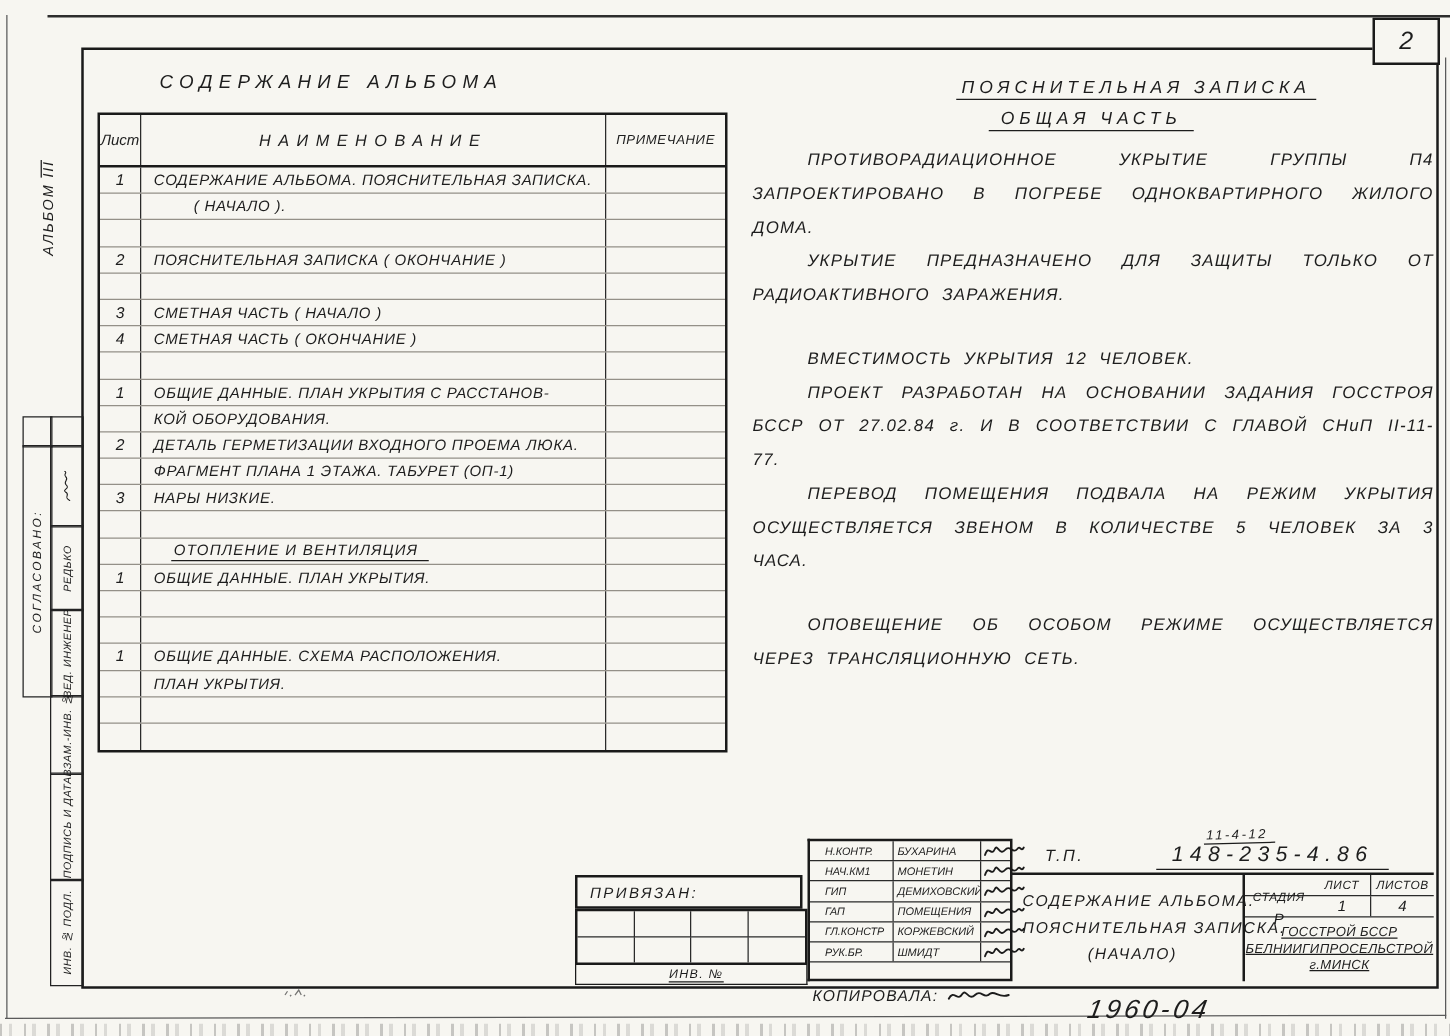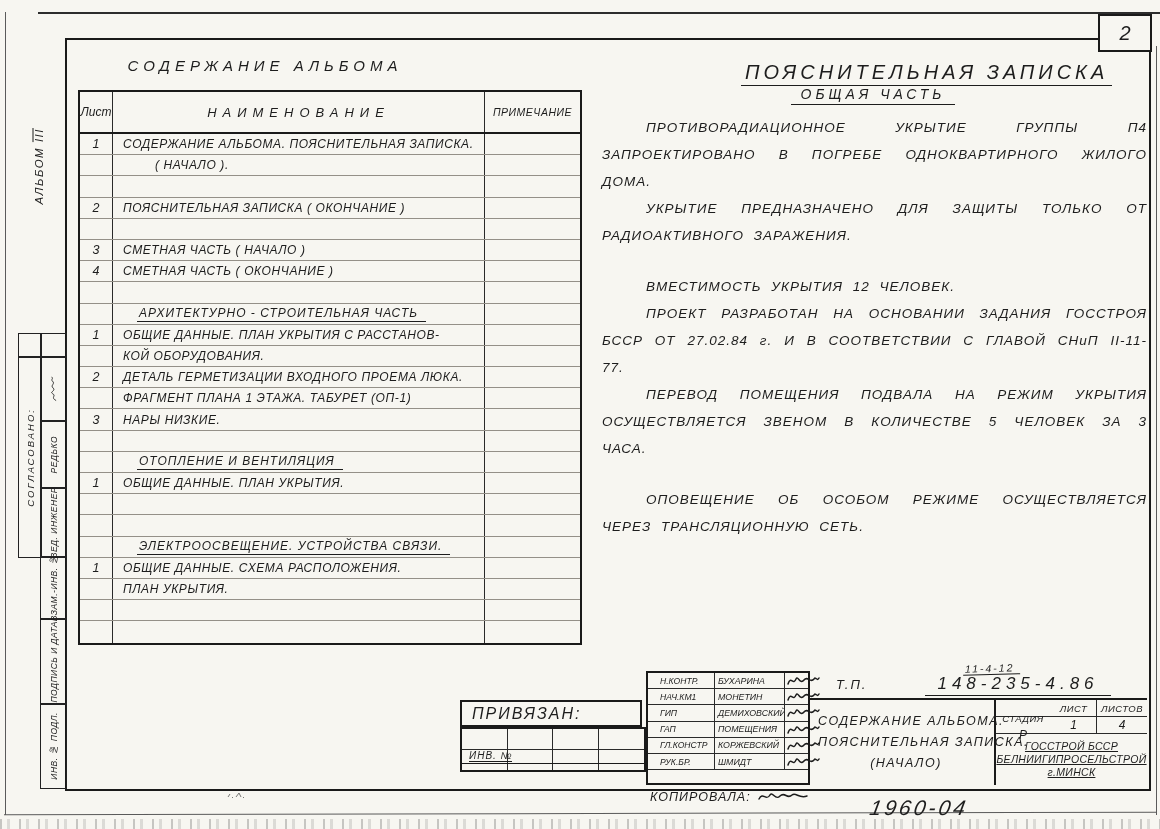--- a/index.html
+++ b/index.html
@@ -41,38 +41,38 @@
   .toc-row:last-child{border-bottom:none;}
   .c-num{width:32px;border-right:1.5px solid #2a2a2a;display:flex;align-items:center;justify-content:center;
     font-size:12.5px;font-style:italic;}
   .c-name{flex:1;border-right:1.5px solid #2a2a2a;display:flex;align-items:center;padding-left:10px;
     font-size:12px;font-style:italic;letter-spacing:.6px;white-space:nowrap;overflow:visible;}
   .c-note{width:95px;}
   .toc-row.t-section .c-name{padding-left:24px;}
   .toc-row.t-section .c-name span{border-bottom:1.5px solid #1d1d1d;padding:0 8px 1px 2px;letter-spacing:1px;}
   .toc-row.indent .c-name{padding-left:42px;}
   
-  .note-title{position:absolute;left:741px;top:61px;width:300px;text-align:left;font-size:20px;font-style:italic;letter-spacing:4px;white-space:nowrap;}
+  .note-title{position:absolute;left:759px;top:61px;width:300px;text-align:center;font-size:14px;font-style:italic;letter-spacing:4px;white-space:nowrap;}
   .note-title span{border-bottom:1.5px solid #1d1d1d;padding:0 4px 2px;}
   .note-subtitle{position:absolute;left:723px;top:86px;width:300px;text-align:center;font-size:14px;font-style:italic;letter-spacing:4px;white-space:nowrap;}
   .note-subtitle span{border-bottom:1.5px solid #1d1d1d;padding:0 10px 2px;}
   .note-body{position:absolute;left:602px;top:114px;width:545px;font-size:13.5px;line-height:27px;
     font-style:italic;letter-spacing:1px;word-spacing:5px;text-align:justify;}
   .note-body p{margin:0;text-indent:44px;}
   .note-body p.gap{margin-top:24px;}
   
   .tb-privyazan{position:absolute;left:460px;top:700px;width:182px;height:27px;border:2px solid #1a1a1a;
-    display:flex;align-items:center;padding-left:10px;box-sizing:border-box;font-size:16px;font-style:italic;letter-spacing:2px;}
+    display:flex;align-items:center;padding-left:10px;box-sizing:border-box;font-size:12px;font-style:italic;letter-spacing:2px;}
   .tb-grid{position:absolute;left:460px;top:727px;width:186px;height:45px;border:2px solid #1a1a1a;box-sizing:border-box;
     display:grid;grid-template-columns:repeat(4,1fr);grid-template-rows:1fr 1fr;}
   .tb-grid>div{border-right:1px solid #2a2a2a;border-bottom:1px solid #2a2a2a;}
   .tb-grid>div:nth-child(4n){border-right:none;}
   .tb-grid>div:nth-child(n+5){border-bottom:none;}
-  .tb-inv{position:absolute;left:460px;top:748px;width:186px;height:16px;border:1.5px solid #1a1a1a;border-top:none;box-sizing:border-box;
-    display:flex;align-items:center;padding-left:8px;font-size:10px;font-style:italic;}
+  .tb-inv{position:absolute;left:460px;top:772px;width:186px;height:16px;border:1.5px solid #1a1a1a;border-top:none;box-sizing:border-box;
+    display:flex;align-items:center;padding-left:8px;font-size:10px;font-style:italic;justify-content:center;}
   .tb-inv span{border-bottom:1px solid #1d1d1d;letter-spacing:1px;}
   .tb-roles{position:absolute;left:646px;top:671px;width:162px;height:114px;border:2px solid #1a1a1a;border-right:none;
     box-sizing:border-box;display:flex;flex-direction:column;}
   .tb-role-row{display:flex;height:16.2px;box-sizing:border-box;border-bottom:1px solid #2a2a2a;}
   .r-role{width:54px;border-right:1px solid #2a2a2a;display:flex;align-items:center;padding-left:12px;
     font-size:8.6px;font-style:italic;letter-spacing:0;white-space:nowrap;overflow:hidden;}
   .r-name{width:66px;border-right:1px solid #2a2a2a;display:flex;align-items:center;padding-left:3px;
     font-size:8.8px;font-style:italic;white-space:nowrap;overflow:hidden;}
   .r-sig{flex:1;position:relative;overflow:visible;}
   .r-sig svg{position:absolute;left:1px;top:1px;overflow:visible;}
@@ -218,87 +218,80 @@
         </div>
 
         <div class="toc-row t-blank">
           <div class="c-num"></div>
           <div class="c-name">
             <span></span>
           </div>
           <div class="c-note"></div>
         </div>
 
+
+        <div class="toc-row t-entry">
+          <div class="c-num">1</div>
+          <div class="c-name">
+            <span>ОБЩИЕ ДАННЫЕ. ПЛАН УКРЫТИЯ С РАССТАНОВ-</span>
+          </div>
+          <div class="c-note"></div>
+        </div>
+
+        <div class="toc-row t-cont">
+          <div class="c-num"></div>
+          <div class="c-name">
+            <span>КОЙ ОБОРУДОВАНИЯ.</span>
+          </div>
+          <div class="c-note"></div>
+        </div>
+
+        <div class="toc-row t-entry">
+          <div class="c-num">2</div>
+          <div class="c-name">
+            <span>ДЕТАЛЬ ГЕРМЕТИЗАЦИИ ВХОДНОГО ПРОЕМА ЛЮКА.</span>
+          </div>
+          <div class="c-note"></div>
+        </div>
+
+        <div class="toc-row t-cont">
+          <div class="c-num"></div>
+          <div class="c-name">
+            <span>ФРАГМЕНТ ПЛАНА 1 ЭТАЖА. ТАБУРЕТ (ОП-1)</span>
+          </div>
+          <div class="c-note"></div>
+        </div>
+
+        <div class="toc-row t-entry">
+          <div class="c-num">3</div>
+          <div class="c-name">
+            <span>НАРЫ НИЗКИЕ.</span>
+          </div>
+          <div class="c-note"></div>
+        </div>
+
+        <div class="toc-row t-blank">
+          <div class="c-num"></div>
+          <div class="c-name">
+            <span></span>
+          </div>
+          <div class="c-note"></div>
+        </div>
+
         <div class="toc-row t-section">
           <div class="c-num"></div>
           <div class="c-name">
-            <span>АРХИТЕКТУРНО - СТРОИТЕЛЬНАЯ ЧАСТЬ</span>
+            <span>ОТОПЛЕНИЕ И ВЕНТИЛЯЦИЯ</span>
           </div>
           <div class="c-note"></div>
         </div>
 
         <div class="toc-row t-entry">
           <div class="c-num">1</div>
           <div class="c-name">
-            <span>ОБЩИЕ ДАННЫЕ. ПЛАН УКРЫТИЯ С РАССТАНОВ-</span>
-          </div>
-          <div class="c-note"></div>
-        </div>
-
-        <div class="toc-row t-cont">
-          <div class="c-num"></div>
-          <div class="c-name">
-            <span>КОЙ ОБОРУДОВАНИЯ.</span>
-          </div>
-          <div class="c-note"></div>
-        </div>
-
-        <div class="toc-row t-entry">
-          <div class="c-num">2</div>
-          <div class="c-name">
-            <span>ДЕТАЛЬ ГЕРМЕТИЗАЦИИ ВХОДНОГО ПРОЕМА ЛЮКА.</span>
-          </div>
-          <div class="c-note"></div>
-        </div>
-
-        <div class="toc-row t-cont">
-          <div class="c-num"></div>
-          <div class="c-name">
-            <span>ФРАГМЕНТ ПЛАНА 1 ЭТАЖА. ТАБУРЕТ (ОП-1)</span>
-          </div>
-          <div class="c-note"></div>
-        </div>
-
-        <div class="toc-row t-entry">
-          <div class="c-num">3</div>
-          <div class="c-name">
-            <span>НАРЫ НИЗКИЕ.</span>
-          </div>
-          <div class="c-note"></div>
-        </div>
-
-        <div class="toc-row t-blank">
-          <div class="c-num"></div>
-          <div class="c-name">
-            <span></span>
-          </div>
-          <div class="c-note"></div>
-        </div>
-
-        <div class="toc-row t-section">
-          <div class="c-num"></div>
-          <div class="c-name">
-            <span>ОТОПЛЕНИЕ И ВЕНТИЛЯЦИЯ</span>
-          </div>
-          <div class="c-note"></div>
-        </div>
-
-        <div class="toc-row t-entry">
-          <div class="c-num">1</div>
-          <div class="c-name">
             <span>ОБЩИЕ ДАННЫЕ. ПЛАН УКРЫТИЯ.</span>
           </div>
           <div class="c-note"></div>
         </div>
 
         <div class="toc-row t-blank">
           <div class="c-num"></div>
           <div class="c-name">
             <span></span>
           </div>
@@ -306,27 +299,20 @@
         </div>
 
         <div class="toc-row t-blank">
           <div class="c-num"></div>
           <div class="c-name">
             <span></span>
           </div>
           <div class="c-note"></div>
         </div>
 
-        <div class="toc-row t-section">
-          <div class="c-num"></div>
-          <div class="c-name">
-            <span>ЭЛЕКТРООСВЕЩЕНИЕ. УСТРОЙСТВА СВЯЗИ.</span>
-          </div>
-          <div class="c-note"></div>
-        </div>
 
         <div class="toc-row t-entry">
           <div class="c-num">1</div>
           <div class="c-name">
             <span>ОБЩИЕ ДАННЫЕ. СХЕМА РАСПОЛОЖЕНИЯ.</span>
           </div>
           <div class="c-note"></div>
         </div>
 
         <div class="toc-row t-cont">

